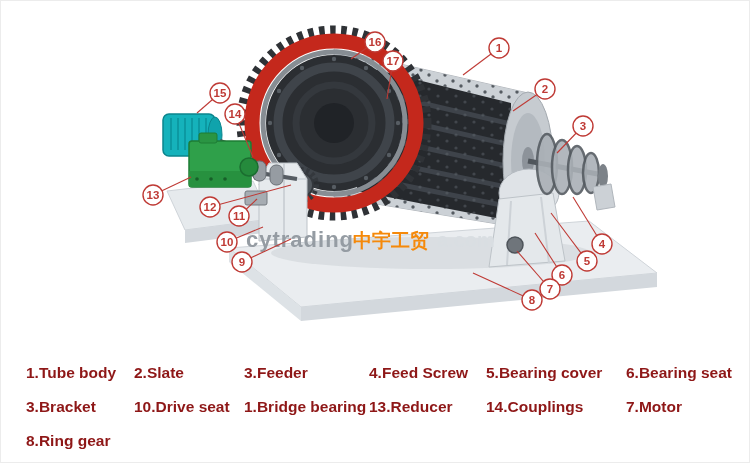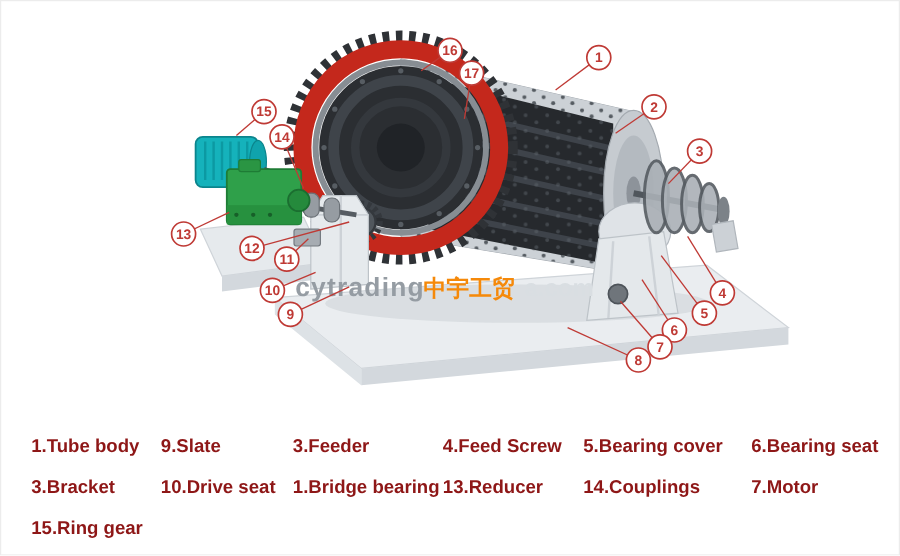--- a/index.html
+++ b/index.html
@@ -244,26 +244,26 @@
       <g>
         <line class="lead" x1="392" y1="60" x2="386" y2="98"></line>
         <circle class="cob" cx="392" cy="60" r="10"></circle>
         <text class="cot" x="392" y="64">17</text>
       </g>
     </g>
   </svg>
 
   <div class="legend">
     <span>1.Tube body</span>
-    <span>9.Slate</span>
+    <span>2.Slate</span>
     <span>3.Feeder</span>
     <span>4.Feed Screw</span>
     <span>5.Bearing cover</span>
     <span>6.Bearing seat</span>
     <span>3.Bracket</span>
     <span>10.Drive seat</span>
     <span>1.Bridge bearing</span>
     <span>13.Reducer</span>
     <span>14.Couplings</span>
     <span>7.Motor</span>
-    <span>15.Ring gear</span>
+    <span>8.Ring gear</span>
   </div>
 </div>
 
 </body></html>

